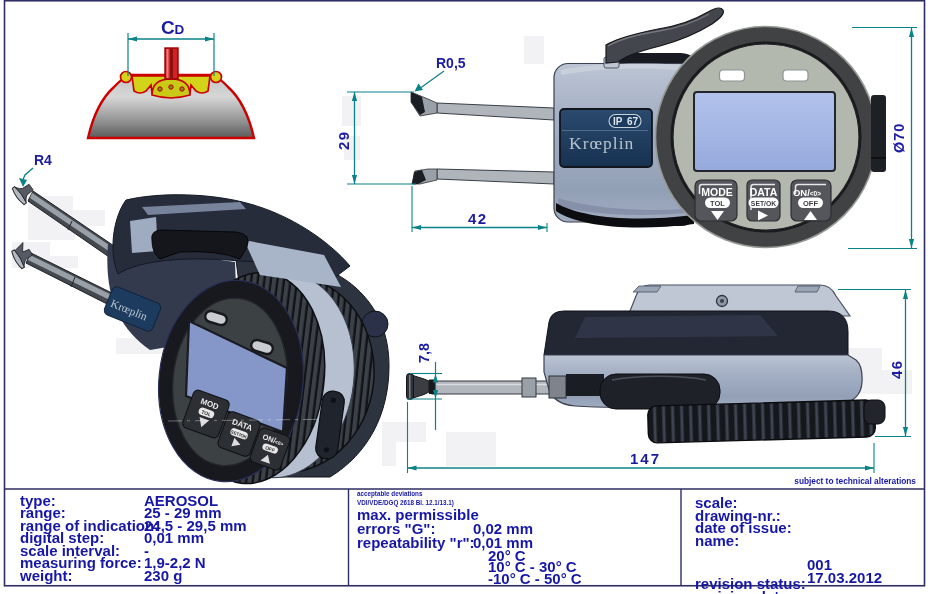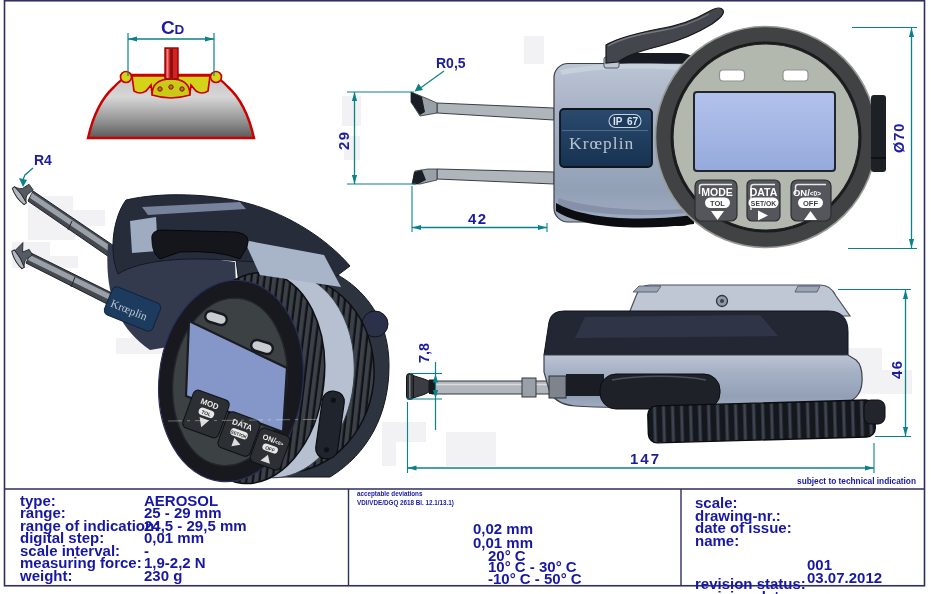--- a/index.html
+++ b/index.html
@@ -301,26 +301,29 @@
 weight:</div>
 <div class="t" style="left:144px;top:494.5px">AEROSOL
 25 - 29 mm
 24,5 - 29,5 mm
 0,01 mm
 -
 1,9-2,2 N
 230 g</div>
 <div class="t" style="left:357px;top:488.5px;font-size:6.3px;line-height:9.8px">acceptable deviations
 VDI/VDE/DGQ 2618 Bl. 12.1/13.1)</div>
+<div class="t" style="left:357px;top:508px;line-height:14.2px">max. permissible
+errors "G":
+repeatability "r":</div>
 <div class="t" style="left:473px;top:522.2px;line-height:14px">0,02 mm
 0,01 mm</div>
 <div class="t" style="left:488px;top:550px;line-height:11.4px">20° C
 10° C - 30° C
 -10° C - 50° C</div>
 <div class="t" style="left:695px;top:497px;line-height:12.7px">scale:
 drawing-nr.:
 date of issue:
 name:</div>
 <div class="t" style="left:695px;top:578px;line-height:12.7px">revision status:
 revision date:</div>
 <div class="t" style="left:807px;top:559px;line-height:12.7px">001
-03.07.2012</div>
-<div class="t" style="left:700px;top:474.5px;width:216px;text-align:right;font-size:8.3px">subject to technical indication</div>
+17.03.2012</div>
+<div class="t" style="left:700px;top:474.5px;width:216px;text-align:right;font-size:8.3px">subject to technical alterations</div>
 </div>
 </body></html>

